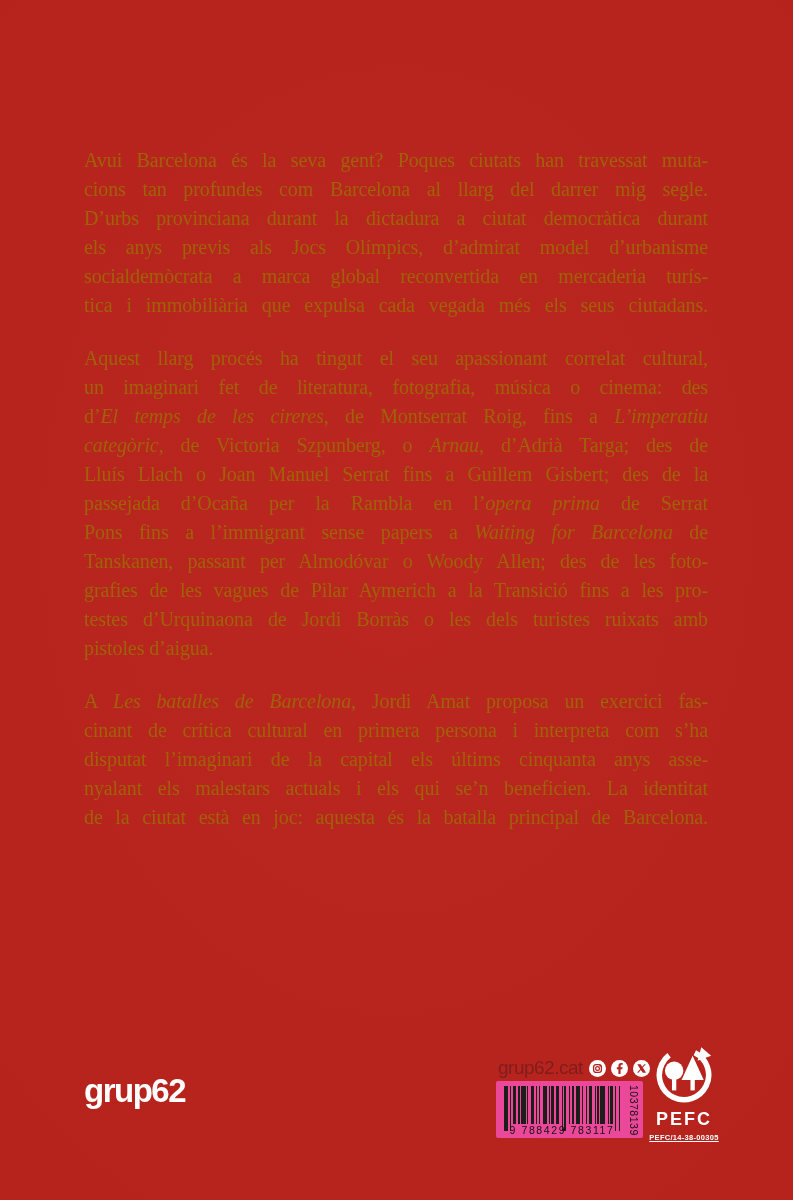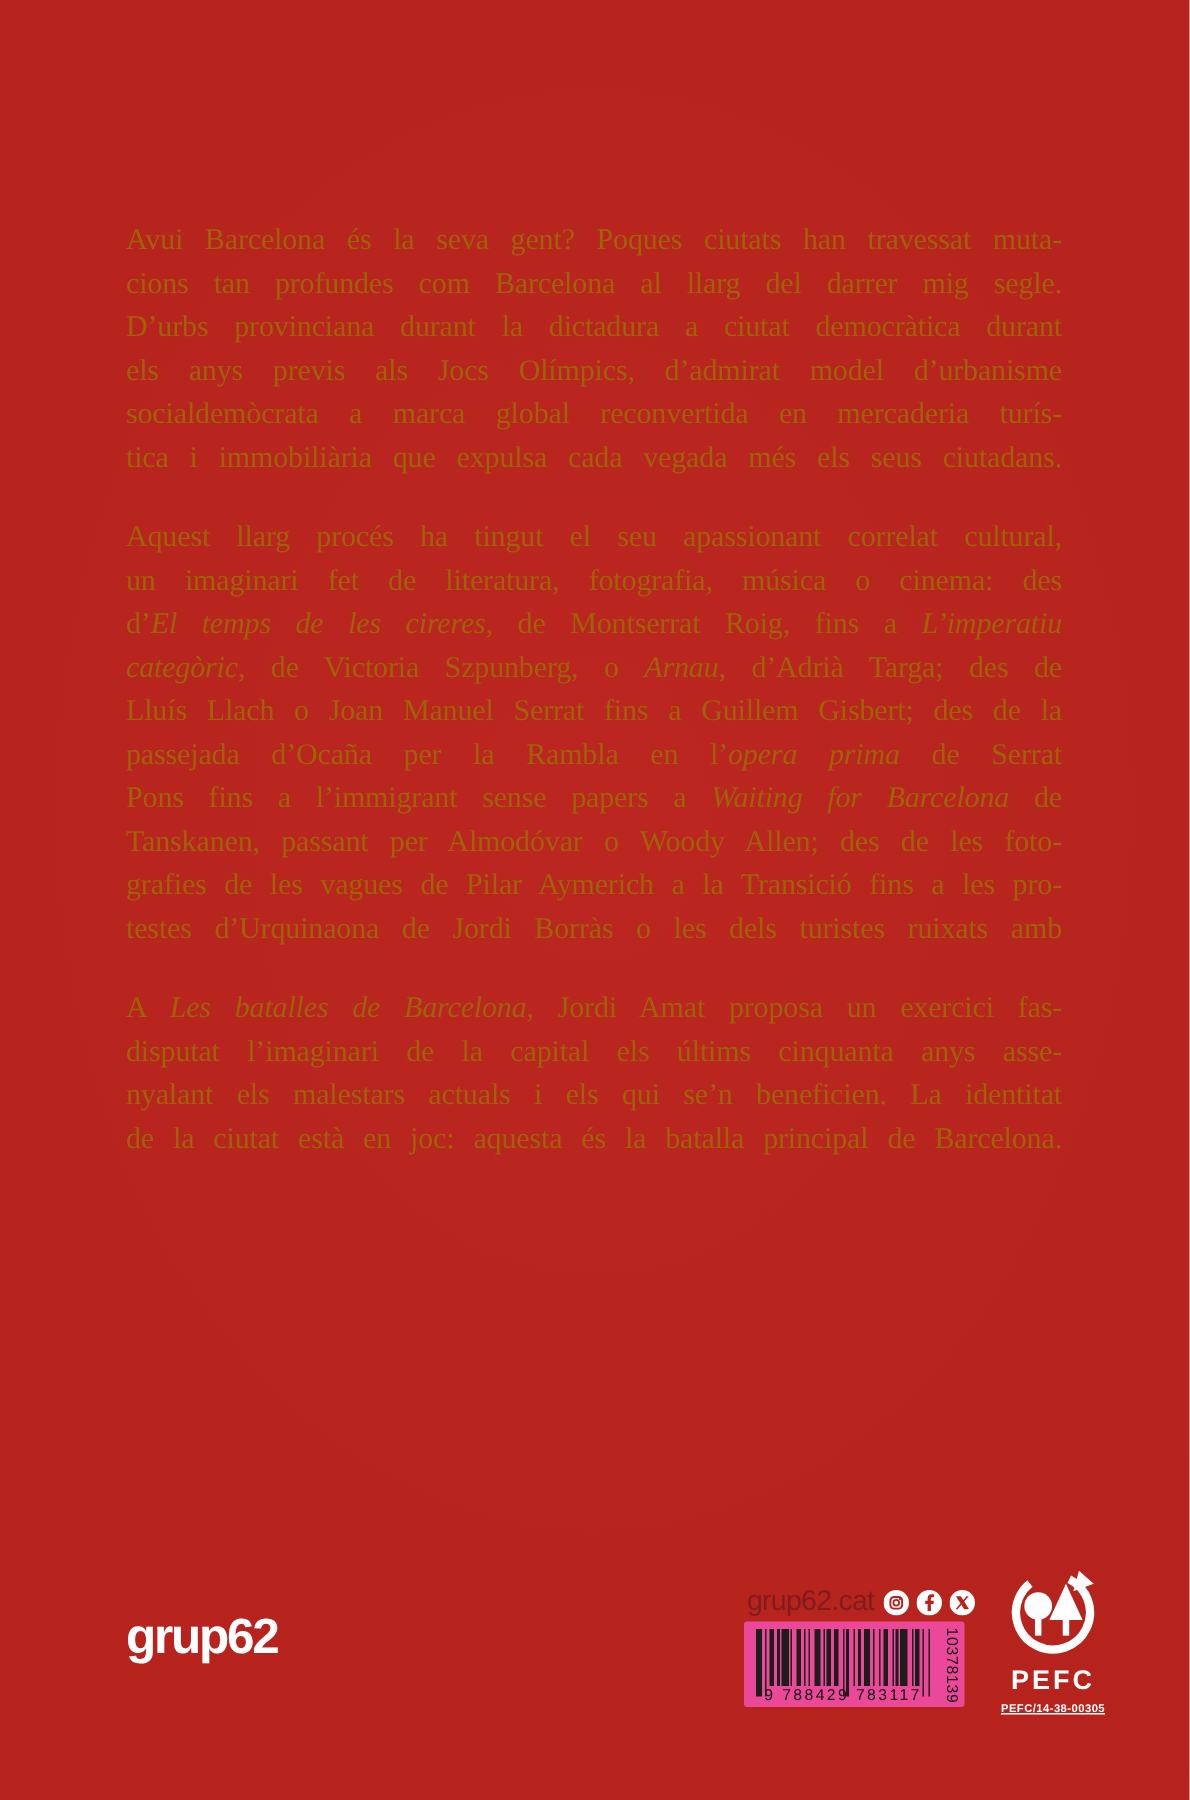--- a/index.html
+++ b/index.html
@@ -52,21 +52,21 @@
   }
   .side-code{
     position:absolute;right:3px;top:4px;height:49px;
     writing-mode:vertical-rl;
     font-family:"Liberation Sans",sans-serif;font-size:10.5px;
     letter-spacing:0.5px;color:#111;
   }
   
   .pefc{
     position:absolute;left:646px;top:1046px;width:76px;
-    text-align:center;color:#ffffff;margin-left:18px;
+    text-align:center;color:#ffffff;
   }
   .pefc-name{
     font-family:"Liberation Sans",sans-serif;font-weight:bold;
     font-size:18px;letter-spacing:2px;margin-top:1px;
   }
   .pefc-cert{
     font-family:"Liberation Sans",sans-serif;font-weight:bold;
     font-size:7.5px;letter-spacing:0.3px;margin-top:3px;white-space:nowrap;text-decoration:underline;
   }
 </style>
@@ -88,23 +88,25 @@
         <div class="line"><span>Aquest llarg procés ha tingut el seu apassionant correlat cultural,</span></div>
         <div class="line"><span>un imaginari fet de literatura, fotografia, música o cinema: des</span></div>
         <div class="line"><span>d’</span><em>El temps de les cireres</em><span>, de Montserrat Roig, fins a </span><em>L’imperatiu</em></div>
         <div class="line"><em>categòric</em><span>, de Victoria Szpunberg, o </span><em>Arnau</em><span>, d’Adrià Targa; des de</span></div>
         <div class="line"><span>Lluís Llach o Joan Manuel Serrat fins a Guillem Gisbert; des de la</span></div>
         <div class="line"><span>passejada d’Ocaña per la Rambla en l’</span><em>opera prima</em><span> de Serrat</span></div>
         <div class="line"><span>Pons fins a l’immigrant sense papers a </span><em>Waiting for Barcelona</em><span> de</span></div>
         <div class="line"><span>Tanskanen, passant per Almodóvar o Woody Allen; des de les foto-</span></div>
         <div class="line"><span>grafies de les vagues de Pilar Aymerich a la Transició fins a les pro-</span></div>
         <div class="line"><span>testes d’Urquinaona de Jordi Borràs o les dels turistes ruixats amb</span></div>
+        <div class="line last"><span>pistoles d’aigua.</span></div>
       </div>
       <div class="para">
         <div class="line"><span>A </span><em>Les batalles de Barcelona</em><span>, Jordi Amat proposa un exercici fas-</span></div>
+        <div class="line"><span>cinant de crítica cultural en primera persona i interpreta com s’ha</span></div>
         <div class="line"><span>disputat l’imaginari de la capital els últims cinquanta anys asse-</span></div>
         <div class="line"><span>nyalant els malestars actuals i els qui se’n beneficien. La identitat</span></div>
         <div class="line"><span>de la ciutat està en joc: aquesta és la batalla principal de Barcelona.</span></div>
       </div>
     </div>
 
   <div class="publisher-logo">grup62</div>
 
   <div class="web-row">
     <span class="website">grup62.cat</span>

